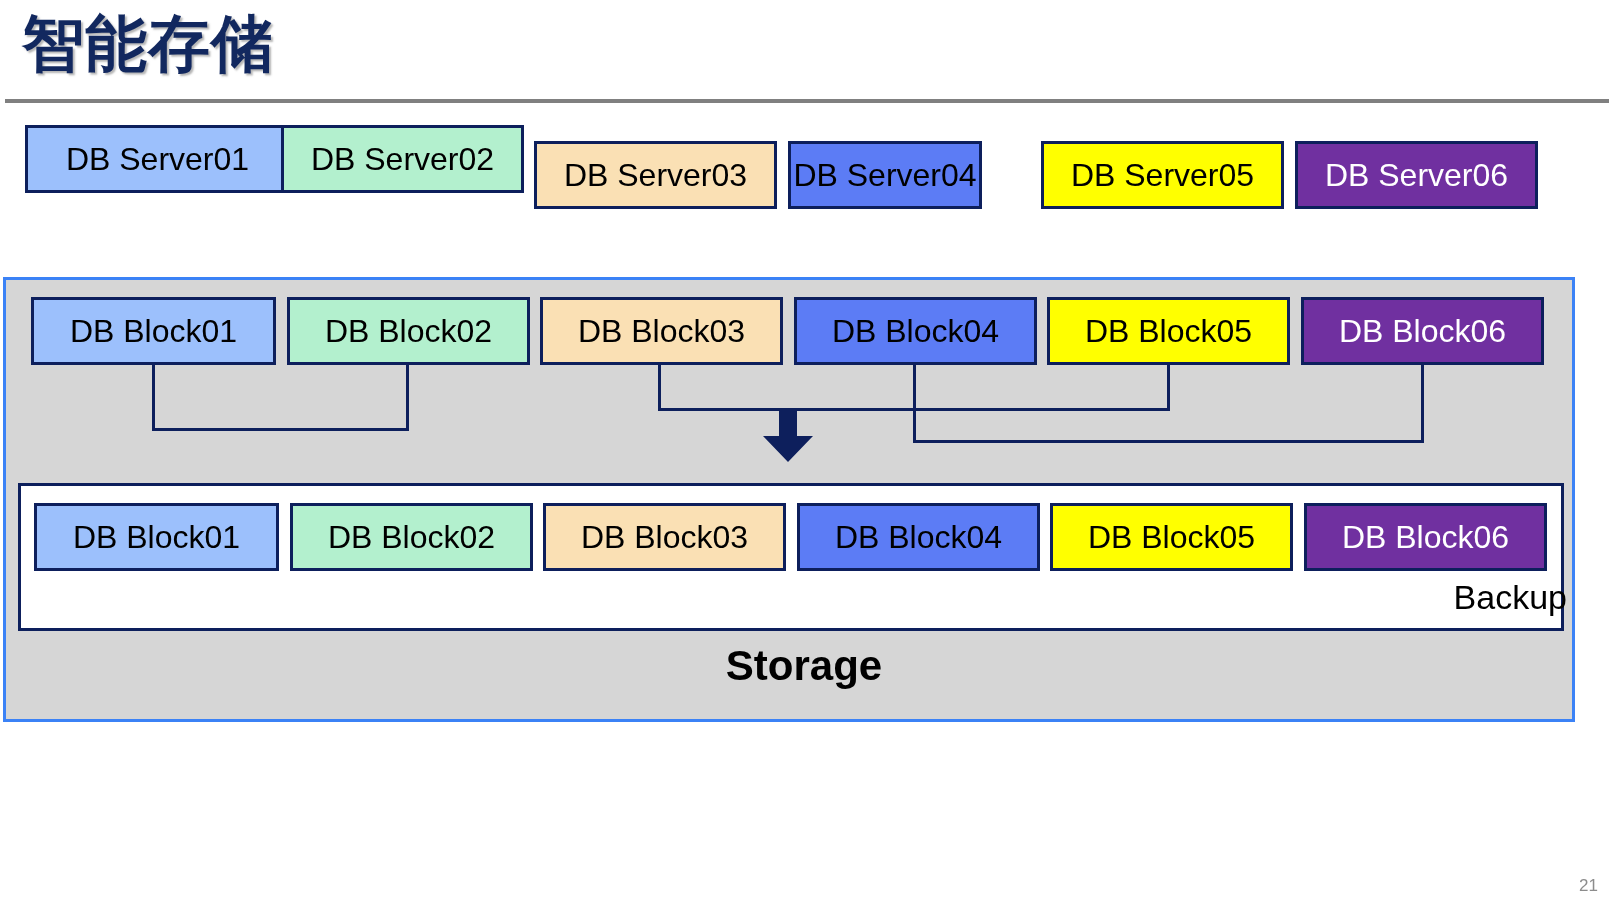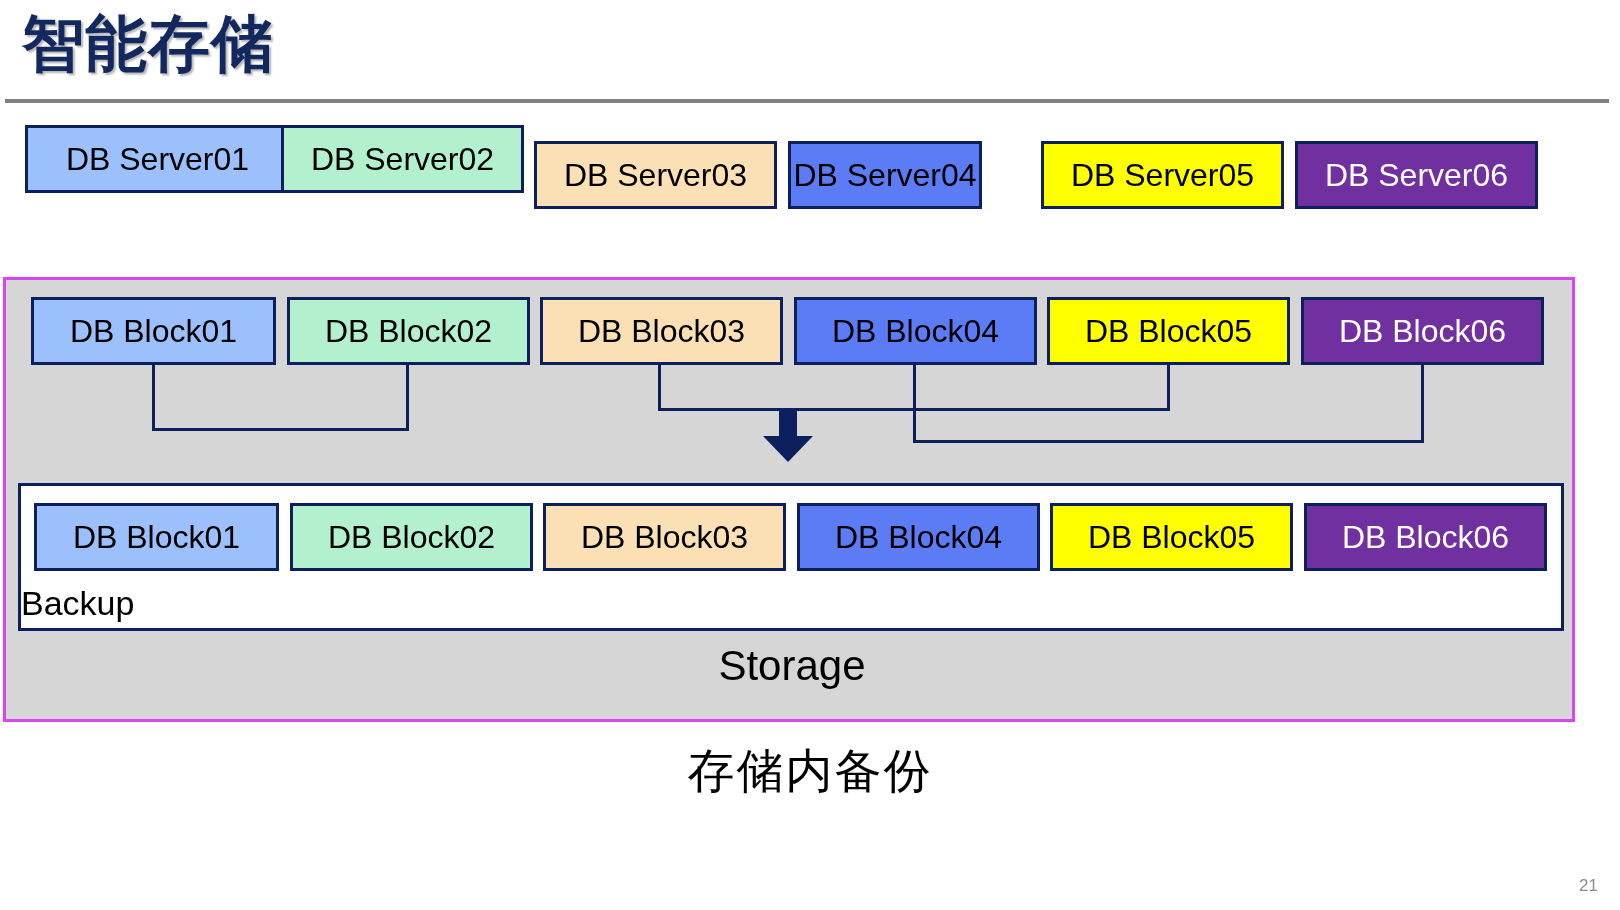--- a/index.html
+++ b/index.html
@@ -55,50 +55,51 @@
 
   
   #storage-panel {
     position: absolute;
     left: 3px;
     top: 277px;
     width: 1572px;
     height: 445px;
     box-sizing: border-box;
     background: #D6D6D6;
-    border: 3px solid #d946ef;
+    border: 3px solid #3b82f6;
   }
   #storage-label {
     position: absolute;
     left: 0;
     top: 362px;
     width: 1572px;
     text-align: center;
     font-size: 42px;
-    font-weight: 400;
-    color: #000000;
+    font-weight: 700;
+    color: #000000;
+    padding-left: 12px;
   }
 
   
   #backup-box {
     position: absolute;
     left: 12px;
     top: 203px;
     width: 1546px;
     height: 148px;
     box-sizing: border-box;
     background: #FFFFFF;
     border: 3px solid #0D1F5C;
   }
   #backup-label {
     position: absolute;
     left: 0;
-    top: 98px;
+    top: 92px;
     width: 1546px;
-    text-align: left;
+    text-align: right;
     font-size: 34px;
     color: #000000;
   }
 
   
   .conn {
     position: absolute;
     background: #0D1F5C;
   }
   .conn-v { width: 3px; }
@@ -226,16 +227,15 @@
           <span>DB Block06</span>
         </div>
       </div>
     <div id="backup-label">Backup</div>
   </div>
 
   <div id="storage-label">Storage</div>
 </div>
 
 <div id="caption-block">
-  <div class="caption-line">存储内备份</div>
 </div>
 
 <div id="page-number">21</div>
 
 </body></html>

